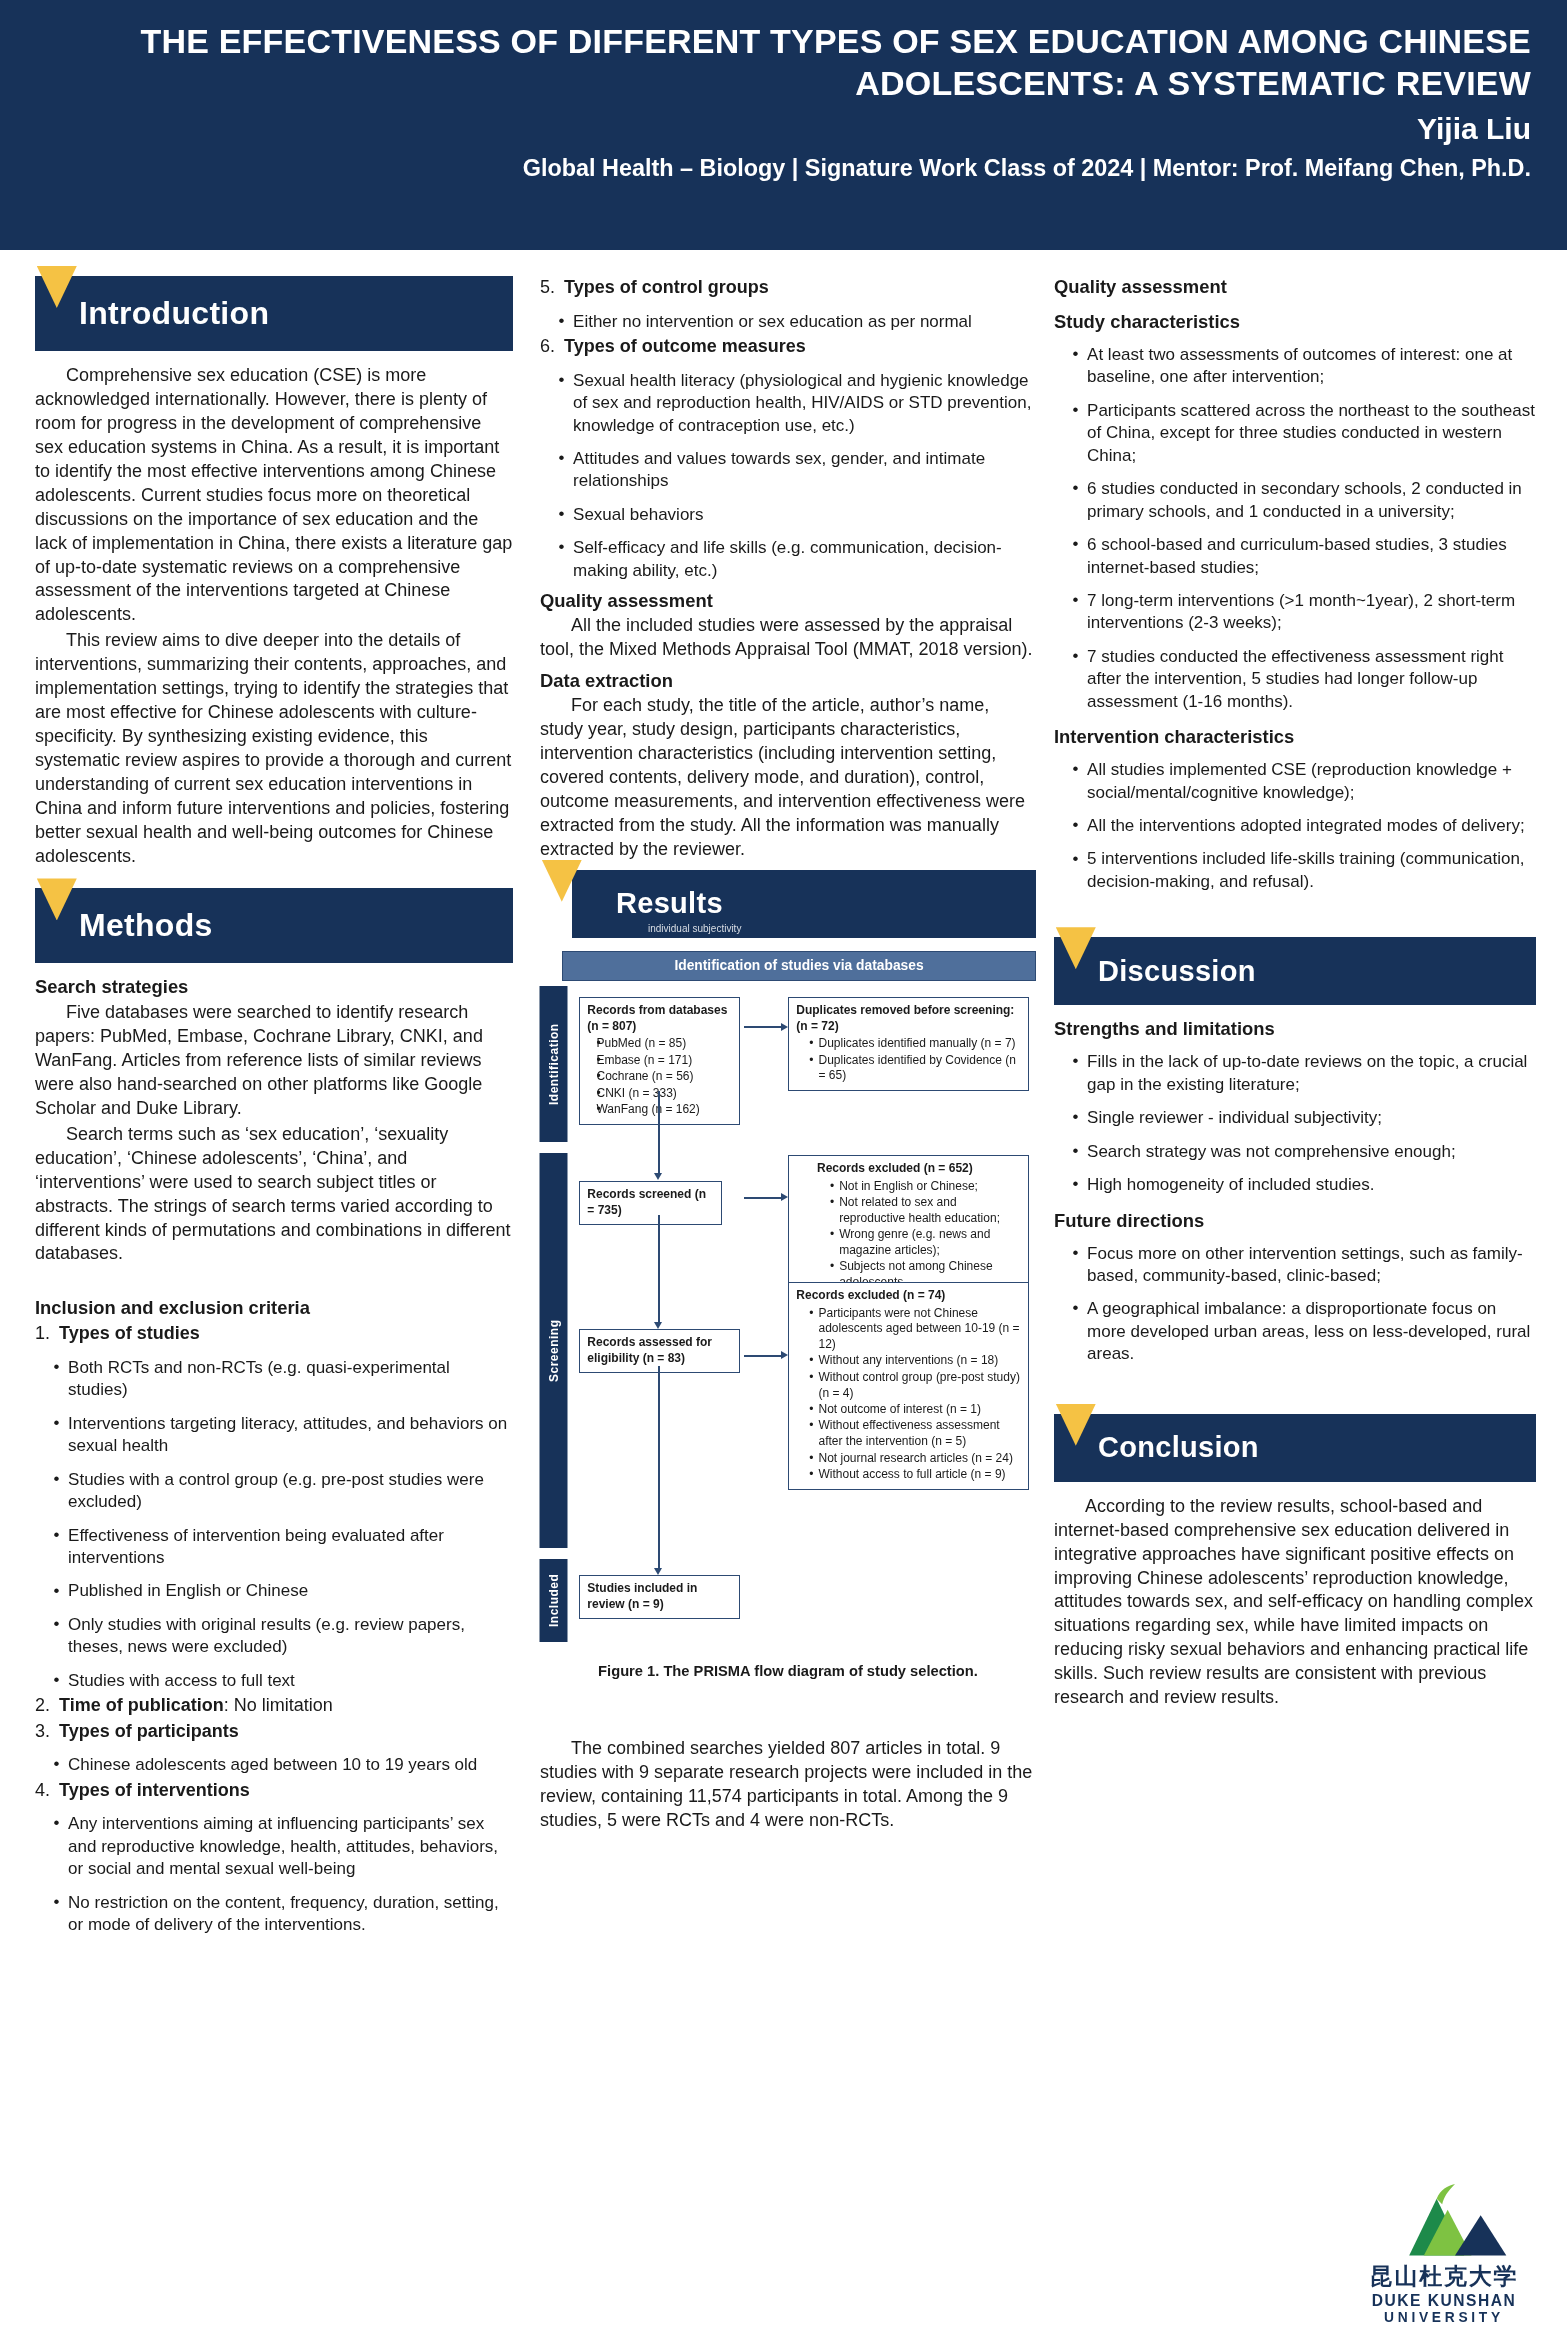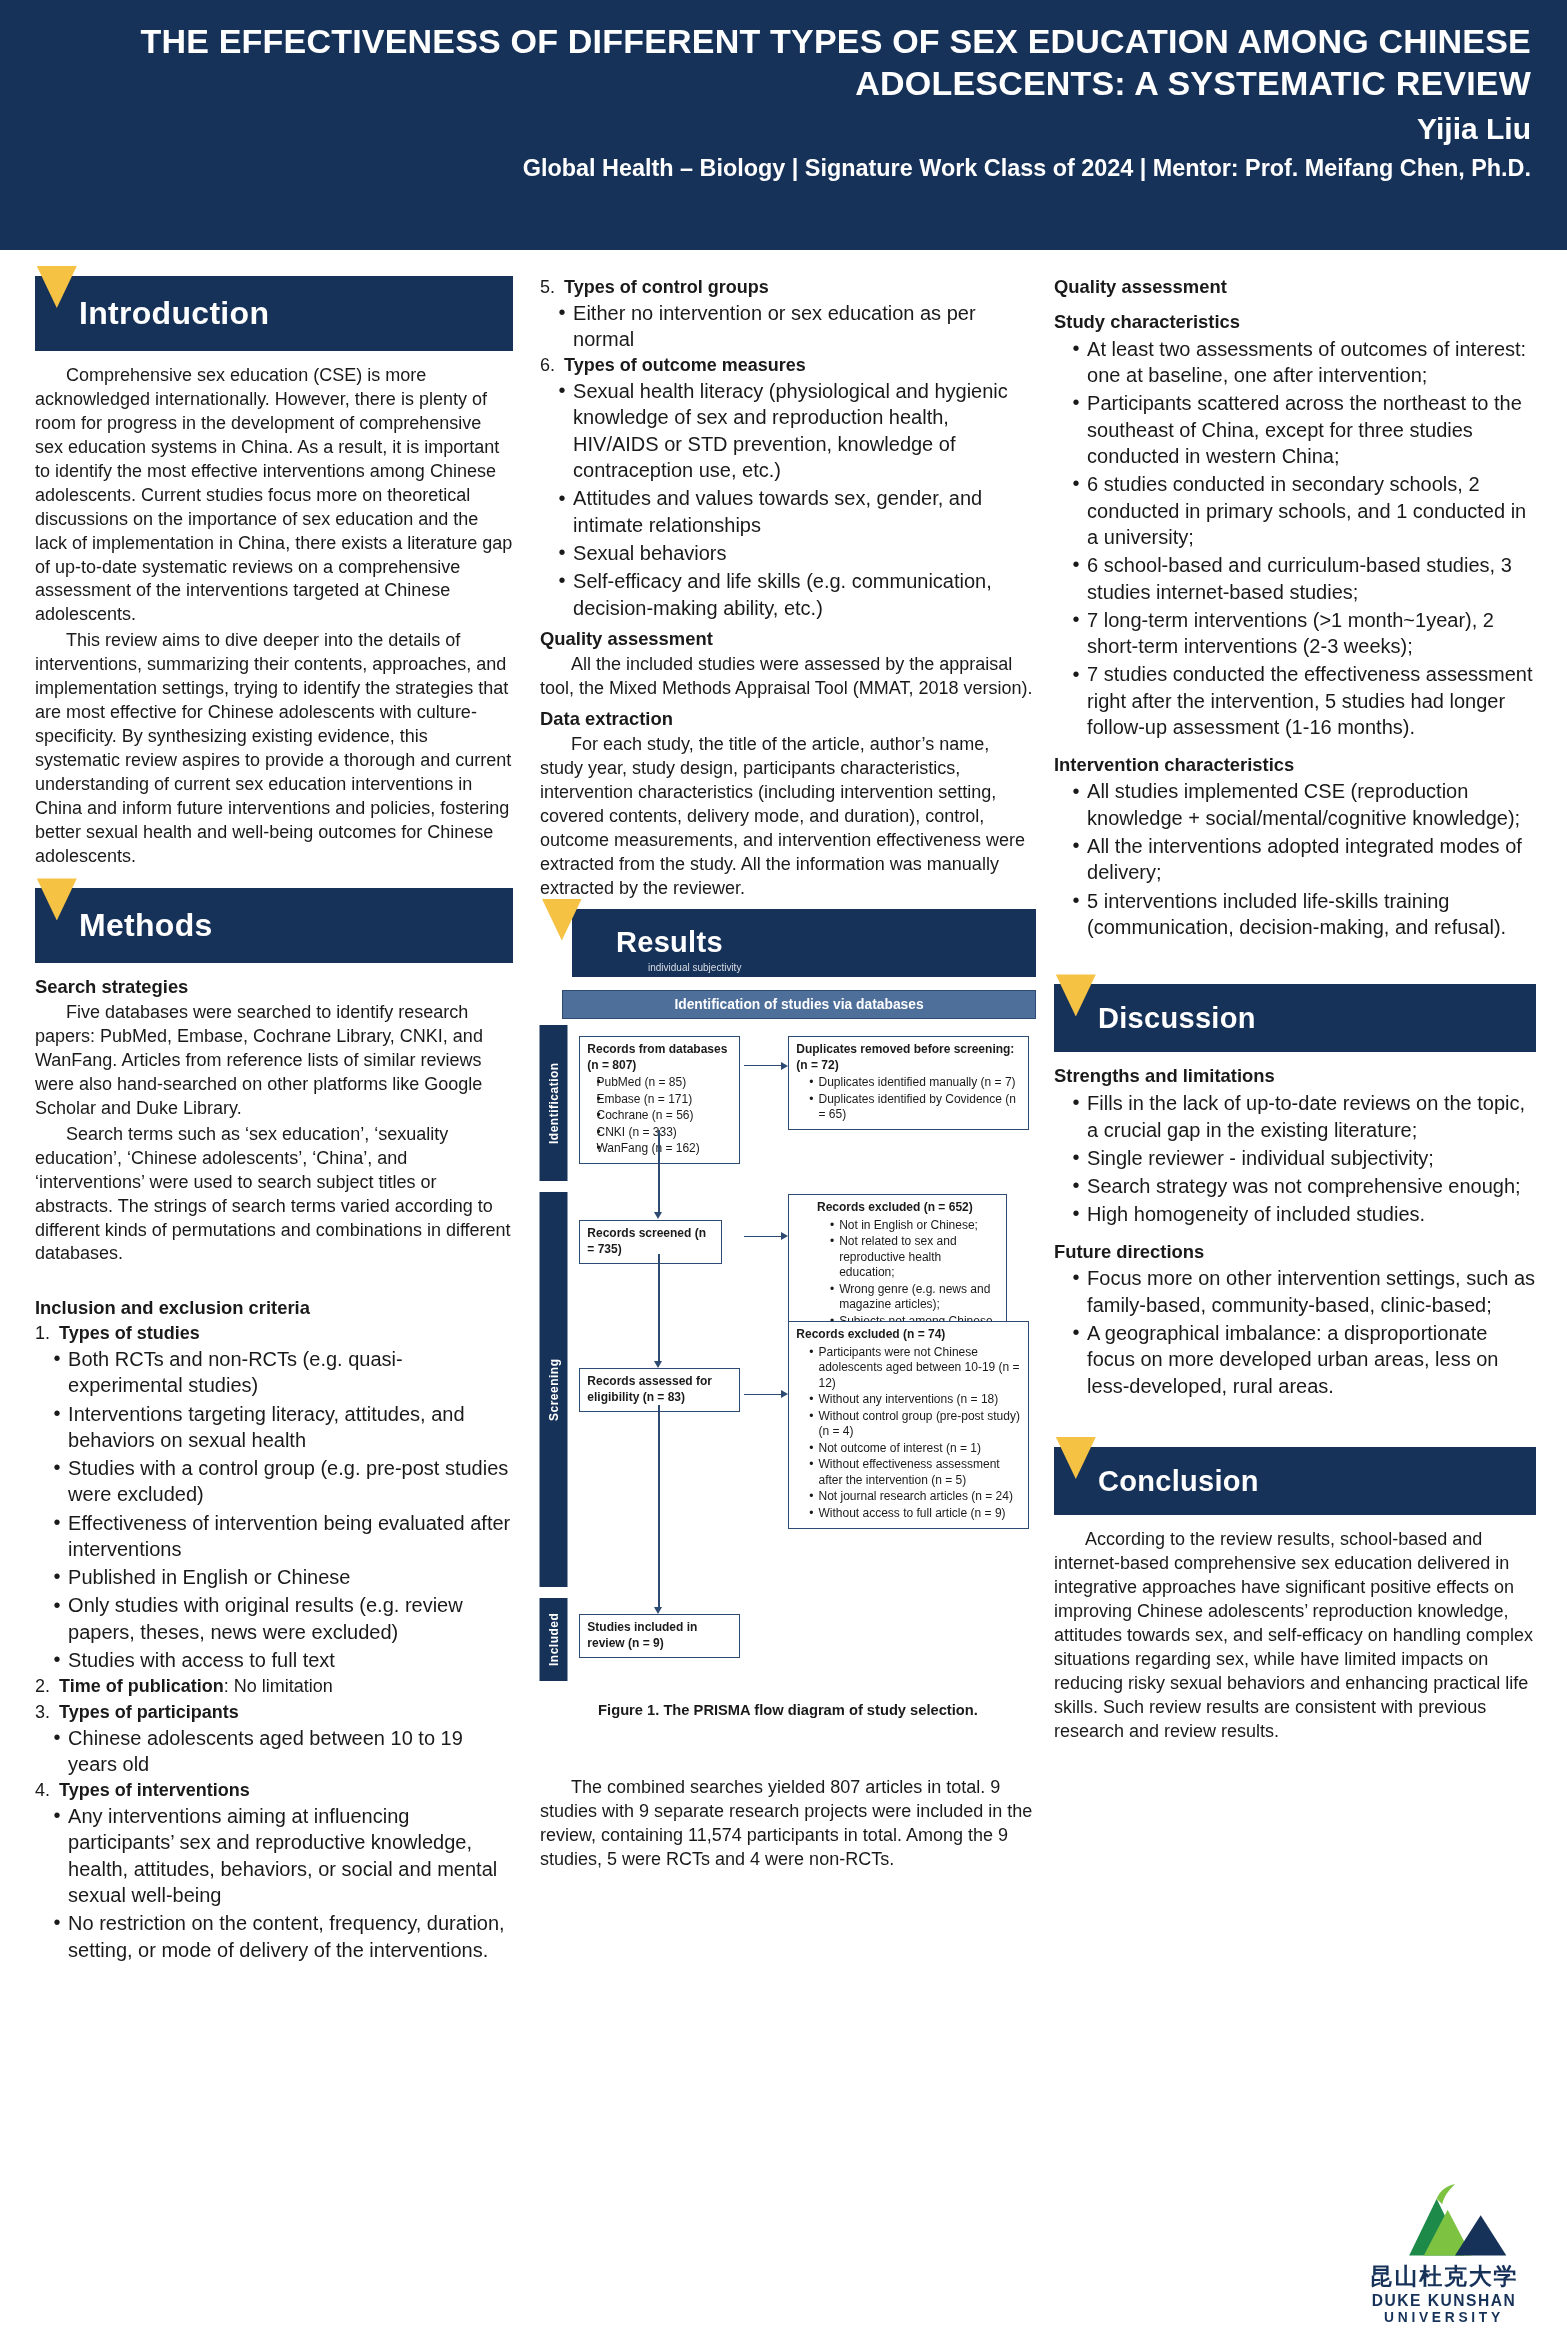--- a/index.html
+++ b/index.html
@@ -97,25 +97,26 @@
     margin: 13px 0 2.8px 0;
   }
   h3.sub.tight { margin-top: 7.3px; }
 
   ul.bul {
     margin: 0 0 0 0;
     padding-left: 18.4px;
     list-style: none;
   }
   ul.bul li {
-    font-size: 20px;
+    font-size: 17px;
     line-height: 1.32;
     margin-bottom: 1.8px;
     position: relative;
     padding-left: 14.7px;
+    margin-top: 11px;
   }
   ul.bul li:before {
     content: "\2022";
     position: absolute;
     left: 0;
     top: -0.9px;
   }
 
   
   .prisma {
@@ -365,21 +366,21 @@
             <li>Duplicates identified manually  (n = 7)</li>
             <li>Duplicates identified by Covidence (n = 65)</li>
           </ul>
         </div>
         <div class="arrow" style="left:204px;top:75px;width:37px;height:1.8px;"></div>
         <div class="arrow-head" style="left:241px;top:72px;"></div>
 
         <div class="pbox" style="left:39px;top:230px;width:143px;">
           <b>Records screened (n = 735)</b>
         </div>
-        <div class="pbox" style="left:248px;top:204px;width:219px;padding-left:28px;">
+        <div class="pbox" style="left:248px;top:204px;width:241px;padding-left:28px;">
           <b>Records excluded (n = 652)</b>
           <ul>
             <li>Not in English or Chinese;</li>
             <li>Not related to sex and reproductive health education;</li>
             <li>Wrong genre (e.g. news and magazine  articles);</li>
             <li>Subjects not among Chinese adolescents.</li>
           </ul>
         </div>
         <div class="arrow" style="left:204px;top:246px;width:37px;height:1.8px;"></div>
         <div class="arrow-head" style="left:241px;top:242px;"></div>

